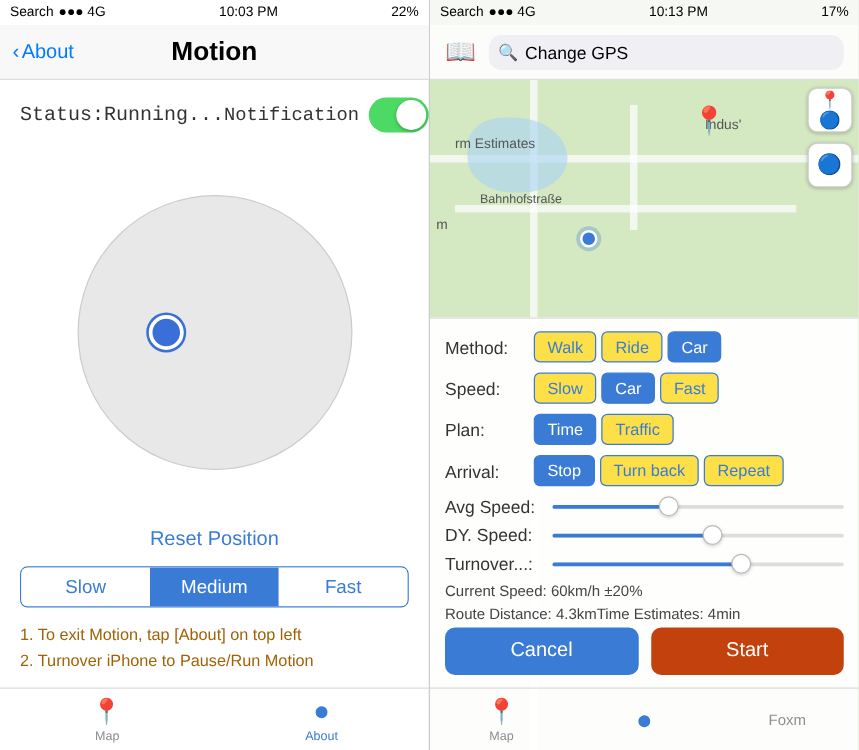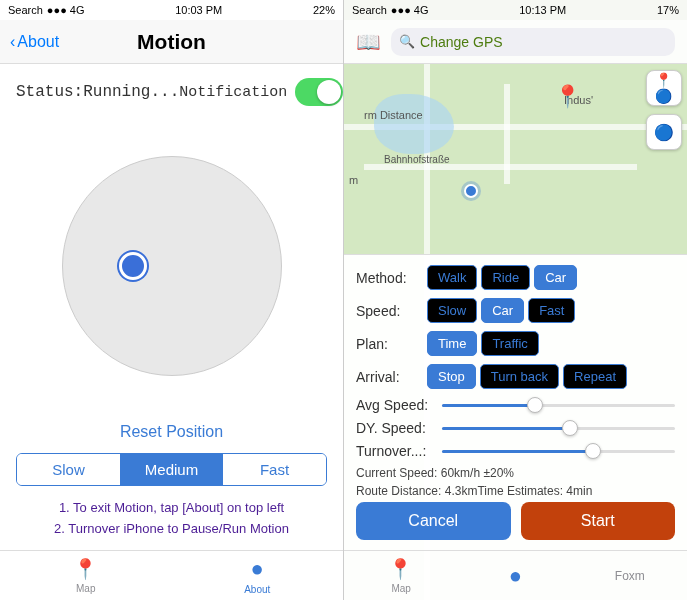--- a/index.html
+++ b/index.html
@@ -159,24 +159,23 @@
       color: #3a7bd5;
       background: #fff;
     }
     .speed-tab.active {
       background: #3a7bd5;
       color: #fff;
     }
 
     .instructions {
       font-size: 13px;
-      color: #4c1d95;
+      color: #a16207;
       line-height: 1.6;
       padding-bottom: 10px;
-      text-align: center;
     }
 
     .bottom-tabs {
       height: 50px;
       border-top: 1px solid #ddd;
       display: flex;
       align-items: center;
     }
     .bottom-tab {
       flex: 1;
@@ -235,21 +234,21 @@
       flex: 1;
       height: 28px;
       background: #efeff4;
       border-radius: 10px;
       display: flex;
       align-items: center;
       padding: 0 8px;
       gap: 5px;
     }
     .search-icon-small { font-size: 13px; color: #8e8e93; }
-    .gps-search-text { font-size: 14px; color: #4d7c0f; }
+    .gps-search-text { font-size: 14px; color: #000000; }
 
     
     .map-bg {
       position: absolute;
       top: 64px;
       left: 0; right: 0; bottom: 0;
       background: #d4e8c2;
       overflow: hidden;
     }
     .map-road-h {
@@ -306,21 +305,21 @@
     .btn-group {
       display: flex;
       gap: 4px;
     }
     .seg-btn {
       padding: 4px 10px;
       border-radius: 5px;
       font-size: 13px;
       cursor: pointer;
       border: 1px solid #3a7bd5;
-      background: #000000;
+      background: #fde047;
       color: #3a7bd5;
     }
     .seg-btn.active {
       background: #3a7bd5;
       color: #fff;
     }
 
     .slider-row {
       display: flex;
       align-items: center;
@@ -534,21 +533,21 @@
 
   <div class="map-bg">
 
     <div class="map-road-h" style="top:60px;left:0;right:0;"></div>
     <div class="map-road-h" style="top:100px;left:20px;right:50px;"></div>
     <div class="map-road-v" style="left:80px;top:0;bottom:0;"></div>
     <div class="map-road-v" style="left:160px;top:20px;height:100px;"></div>
 
     <div style="position:absolute;top:30px;left:30px;width:80px;height:60px;background:#a8d4f5;border-radius:40% 60% 50% 50%;opacity:0.6;"></div>
 
-    <span class="map-label" style="top:45px;left:20px;">rm Distance</span>
+    <span class="map-label" style="top:45px;left:20px;">rm Estimates</span>
     <span class="map-label" style="top:90px;left:40px;font-size:10px;">Bahnhofstraße</span>
     <span class="map-label" style="top:30px;left:220px;">Indus'</span>
     <span class="map-label" style="top:110px;left:5px;">m</span>
 
     <span class="loc-pin" style="top:20px;left:210px;">📍</span>
 
     <div class="blue-dot-map" style="top:120px;left:120px;"></div>
   </div>
 
   <div class="map-overlay-btns">

